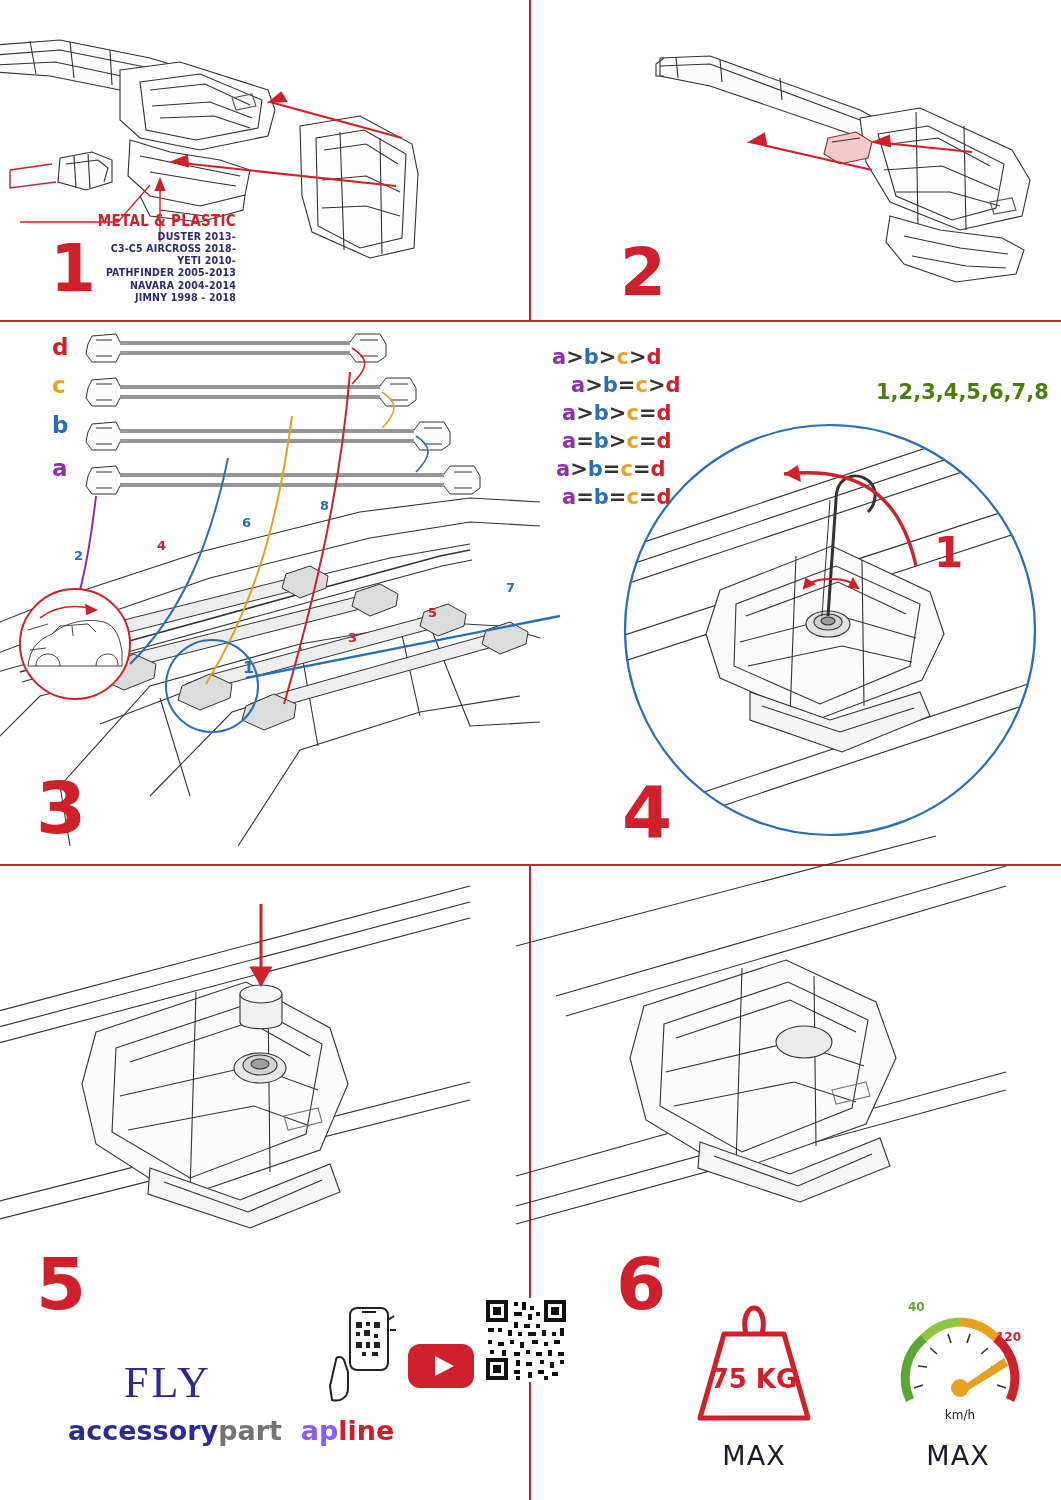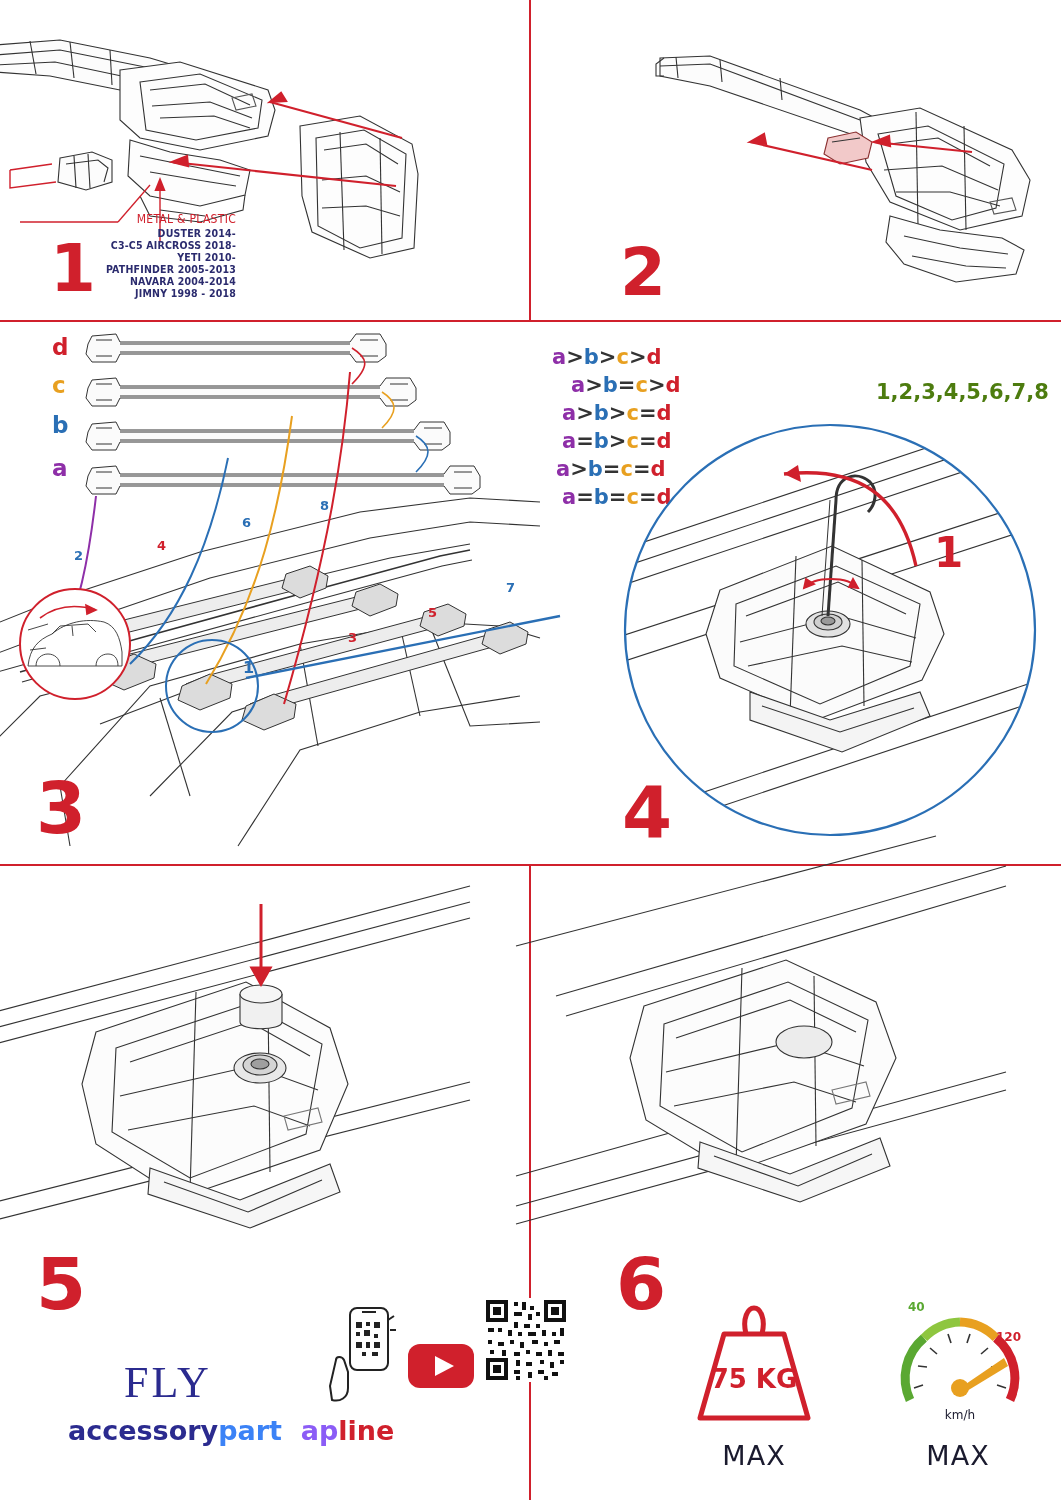--- a/index.html
+++ b/index.html
@@ -24,21 +24,21 @@
   }
   .panel{position:absolute;}
   svg{display:block;overflow:visible;}
 
   .metal-plastic{
     position:absolute;
     text-align:right;
     line-height:1.15;
     font-family:"DejaVu Sans Condensed","DejaVu Sans",sans-serif;
   }
-  .mp-title{color:#d0202c;font-size:12px;font-weight:400;letter-spacing:.3px;}
+  .mp-title{color:#d0202c;font-size:15px;font-weight:700;letter-spacing:.3px;}
   .mp-line{color:#2b2b6e;font-size:10.5px;font-weight:700;letter-spacing:.2px;}
 
   .letter{position:absolute;font-size:23px;font-weight:700;font-family:"DejaVu Sans",sans-serif;}
   .ineq{position:absolute;font-size:21px;font-weight:700;font-family:"DejaVu Sans",sans-serif;white-space:nowrap;}
   .ineq span{display:inline;}
   .seq{position:absolute;font-size:21px;font-weight:700;color:#4d7c0f;font-family:"DejaVu Sans",sans-serif;}
   .posnum{position:absolute;font-size:13px;font-weight:700;font-family:"DejaVu Sans",sans-serif;}
 
   .brand{position:absolute;}
   .fly{
@@ -113,21 +113,21 @@
         <path d="M10 160 L10 178 L56 172"></path>
         <path d="M10 160 L52 154"></path>
         <path d="M20 212 L118 212"></path>
       </g>
       <g stroke="#d0202c" stroke-width="1.3" fill="none">
         <path d="M118 212 L150 175"></path>
       </g>
     </svg>
     <div class="metal-plastic" style="left:0;top:203px;width:236px;">
       <div class="mp-title">METAL &amp; PLASTIC</div>
-      <div class="mp-line">DUSTER 2014-</div>
+      <div class="mp-line">DUSTER 2013-</div>
       <div class="mp-line">C3-C5 AIRCROSS 2018-</div>
       <div class="mp-line">YETI 2010-</div>
       <div class="mp-line">PATHFINDER 2005-2013</div>
       <div class="mp-line">NAVARA 2004-2014</div>
       <div class="mp-line">JIMNY 1998 - 2018</div>
     </div>
   </div>
   <div class="step-num" style="left:50px;top:236px;font-size:66px;">1</div>
 
   <div class="panel" style="left:560px;top:30px;width:500px;height:260px;">
@@ -445,21 +445,21 @@
     </svg>
   </div>
 
   <div class="step-num" style="left:36px;top:1248px;font-size:72px;">5</div>
   <div class="step-num" style="left:616px;top:1248px;font-size:72px;">6</div>
 
   <div class="brand" style="left:124px;top:1357px;">
     <span class="fly">FLY</span>
   </div>
   <div class="brand" style="left:68px;top:1415px;">
-    <span class="brandline" style="color:#2b2b8f;">accessory</span><span class="brandline" style="color:#3b82f6;">part</span><span class="brandline" style="color:#2b2b8f;">&nbsp;&nbsp;</span><span class="brandline" style="color:#8b5cf6;">ap</span><span class="brandline" style="color:#d0202c;">line</span>
+    <span class="brandline" style="color:#2b2b8f;">accessory</span><span class="brandline" style="color:#737373;">part</span><span class="brandline" style="color:#2b2b8f;">&nbsp;&nbsp;</span><span class="brandline" style="color:#8b5cf6;">ap</span><span class="brandline" style="color:#d0202c;">line</span>
   </div>
 
   <div class="panel" style="left:328px;top:1304px;width:70px;height:110px;">
     <svg width="70" height="110" viewBox="0 0 70 110">
       <g fill="none" stroke="#222" stroke-width="2">
         <rect x="22" y="4" width="38" height="62" rx="7"></rect>
         <path d="M34 8 L48 8"></path>
       </g>
       <g fill="#222">
         <rect x="28" y="18" width="6" height="6"></rect>

